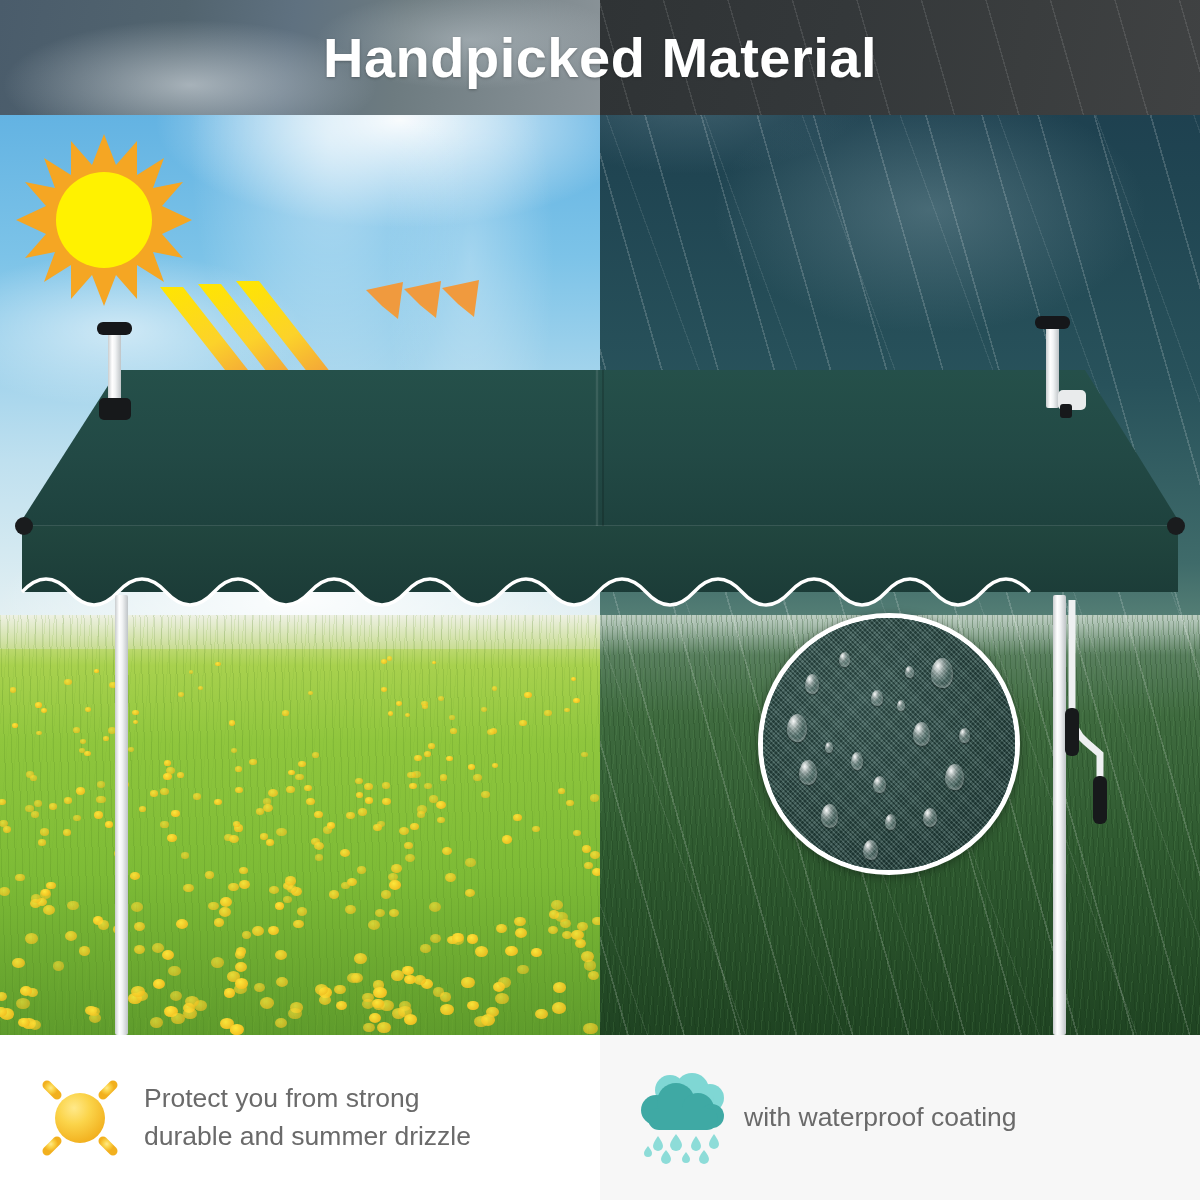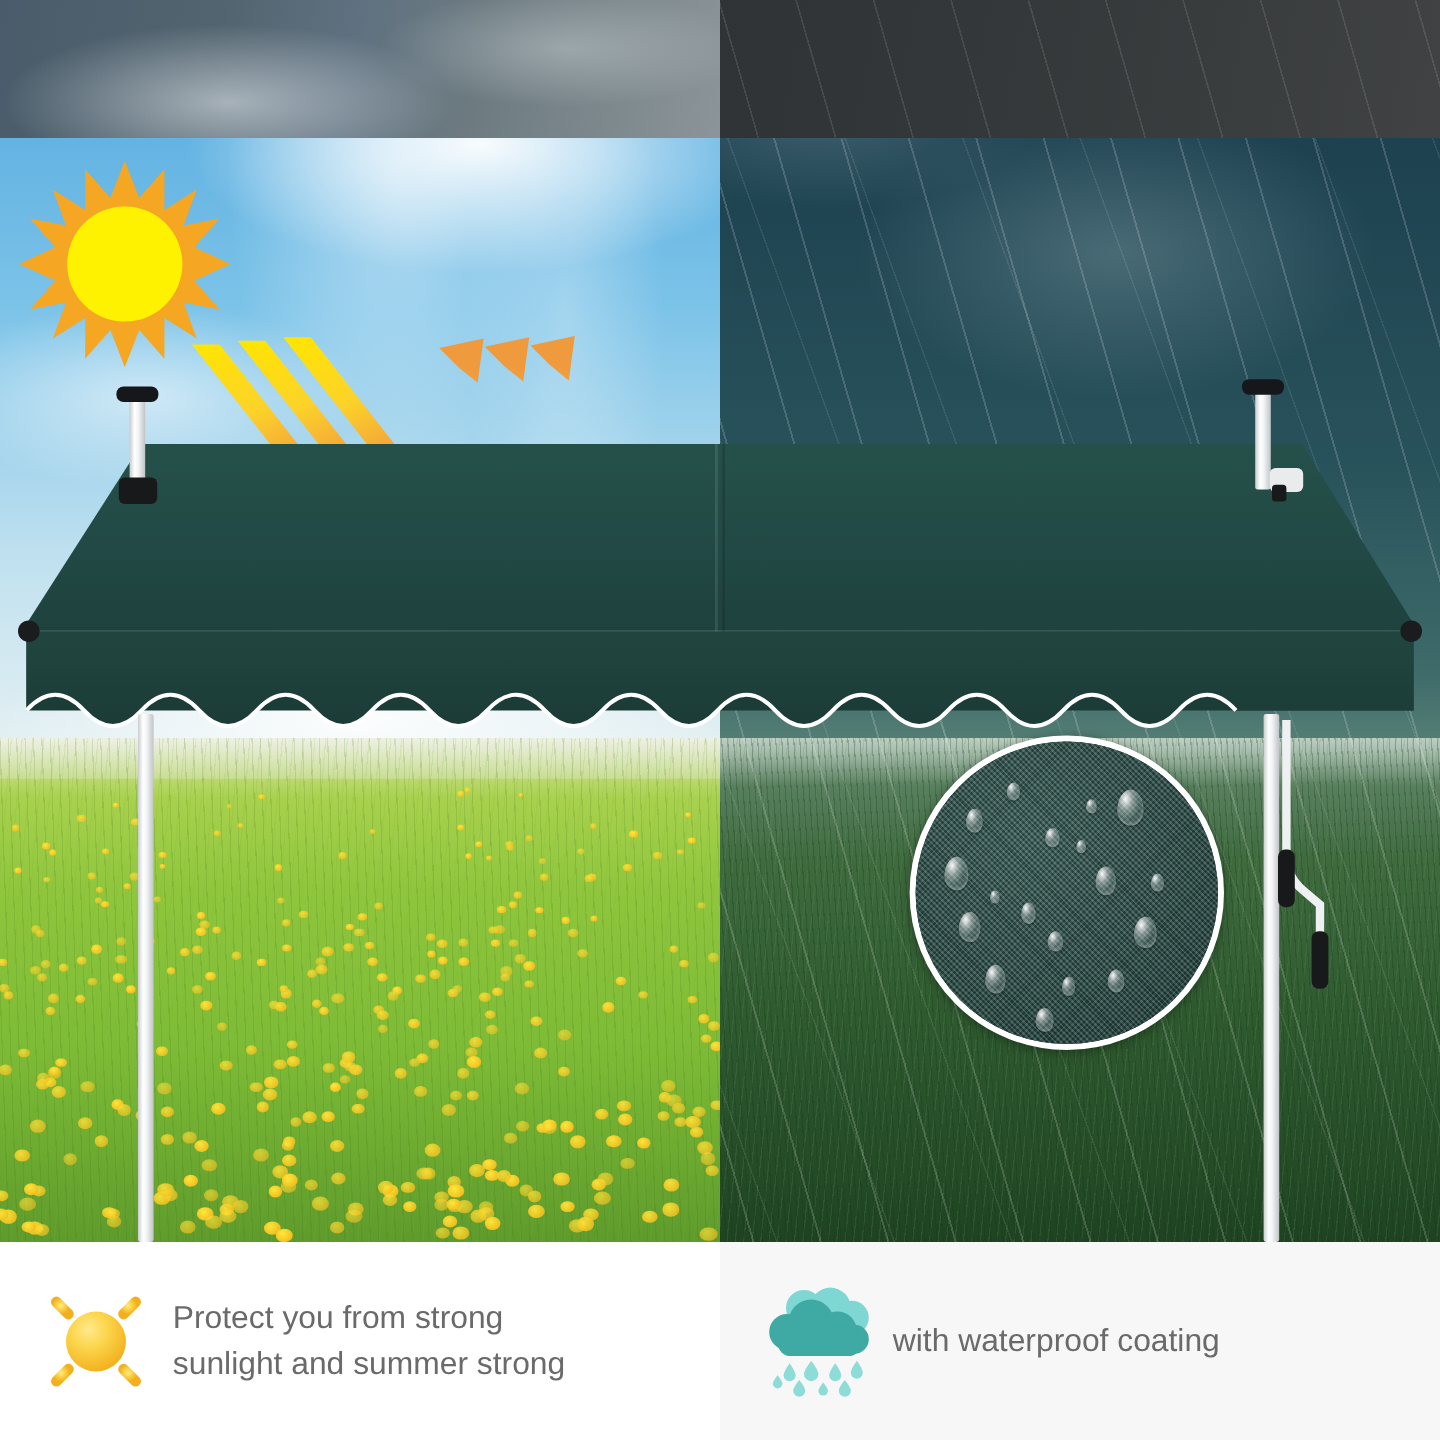--- a/index.html
+++ b/index.html
@@ -620,20 +620,21 @@
       <i class="bead" style="left:62px;  top:124px; width:8px;  height:11px;"></i>
       <i class="bead" style="left:134px; top:82px;  width:8px;  height:11px;"></i>
     </div>
 
   </div>
 
   <div class="header-band">
     <div class="hb-l"></div>
     <div class="hb-r"></div>
   </div>
+  <div class="header-title">Handpicked Material</div>
 
   <div class="footer">
 
     <div class="f-cell f-left">
       <div class="f-icon">
         <svg viewBox="0 0 108 108" width="108" height="108">
           <defs>
             <radialGradient id="fs" cx="38%" cy="30%" r="72%">
               <stop offset="0%" stop-color="#ffe98a"></stop>
               <stop offset="45%" stop-color="#fbd44a"></stop>
@@ -648,21 +649,21 @@
             <line x1="21" y1="21" x2="31" y2="31"></line>
             <line x1="77" y1="77" x2="87" y2="87"></line>
             <line x1="87" y1="21" x2="77" y2="31"></line>
             <line x1="31" y1="77" x2="21" y2="87"></line>
           </g>
           <circle cx="54" cy="54" r="25" fill="url(#fs)"></circle>
         </svg>
       </div>
       <div class="f-text">
         <span>Protect you from strong</span>
-        <span>sunlight and summer strong</span>
+        <span>durable and summer drizzle</span>
       </div>
     </div>
 
     <div class="f-cell f-right">
       <div class="f-icon">
         <svg viewBox="0 0 108 108" width="108" height="108">
           <g fill="#7fd7d4">
             <circle cx="44" cy="26" r="15"></circle>
             <circle cx="66" cy="26" r="17"></circle>
             <circle cx="84" cy="34" r="14"></circle>

